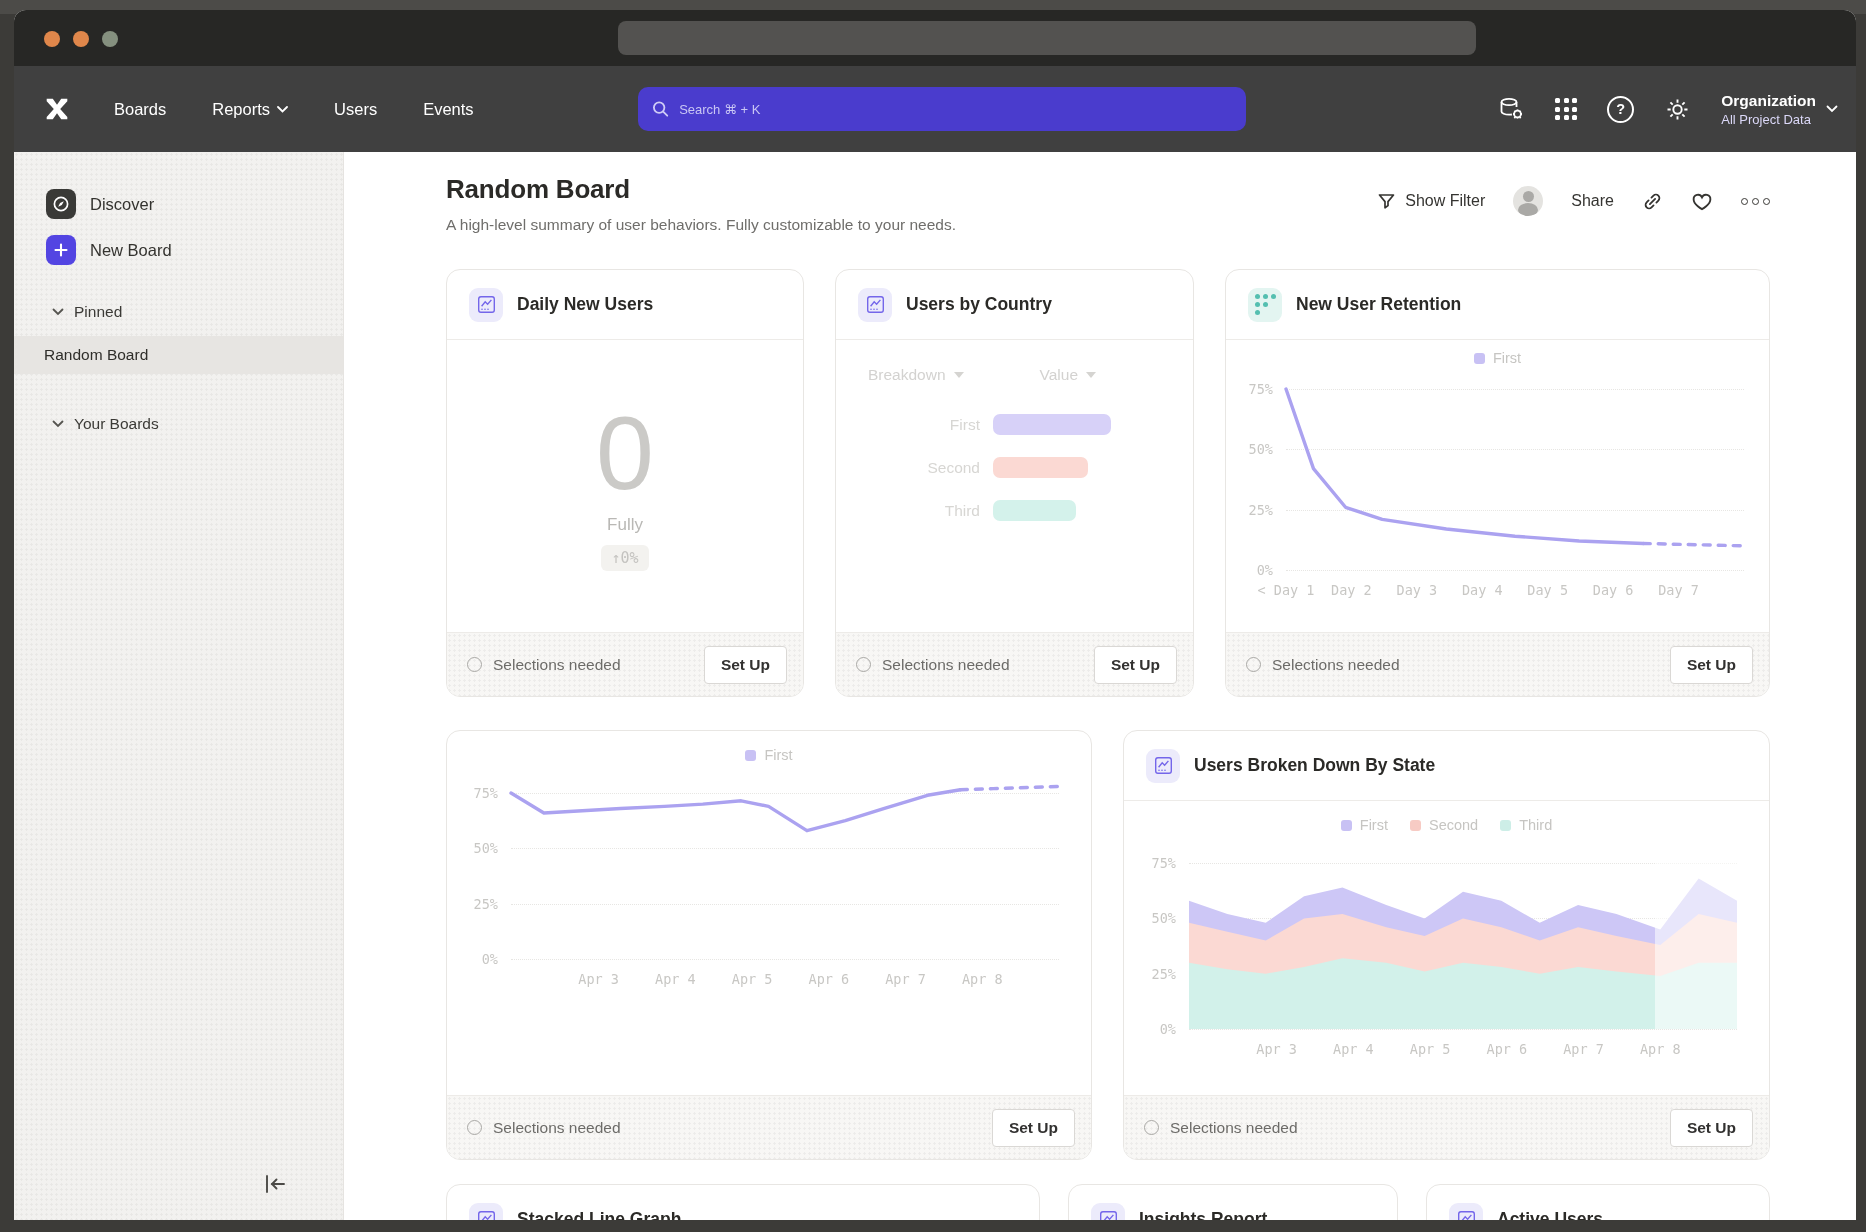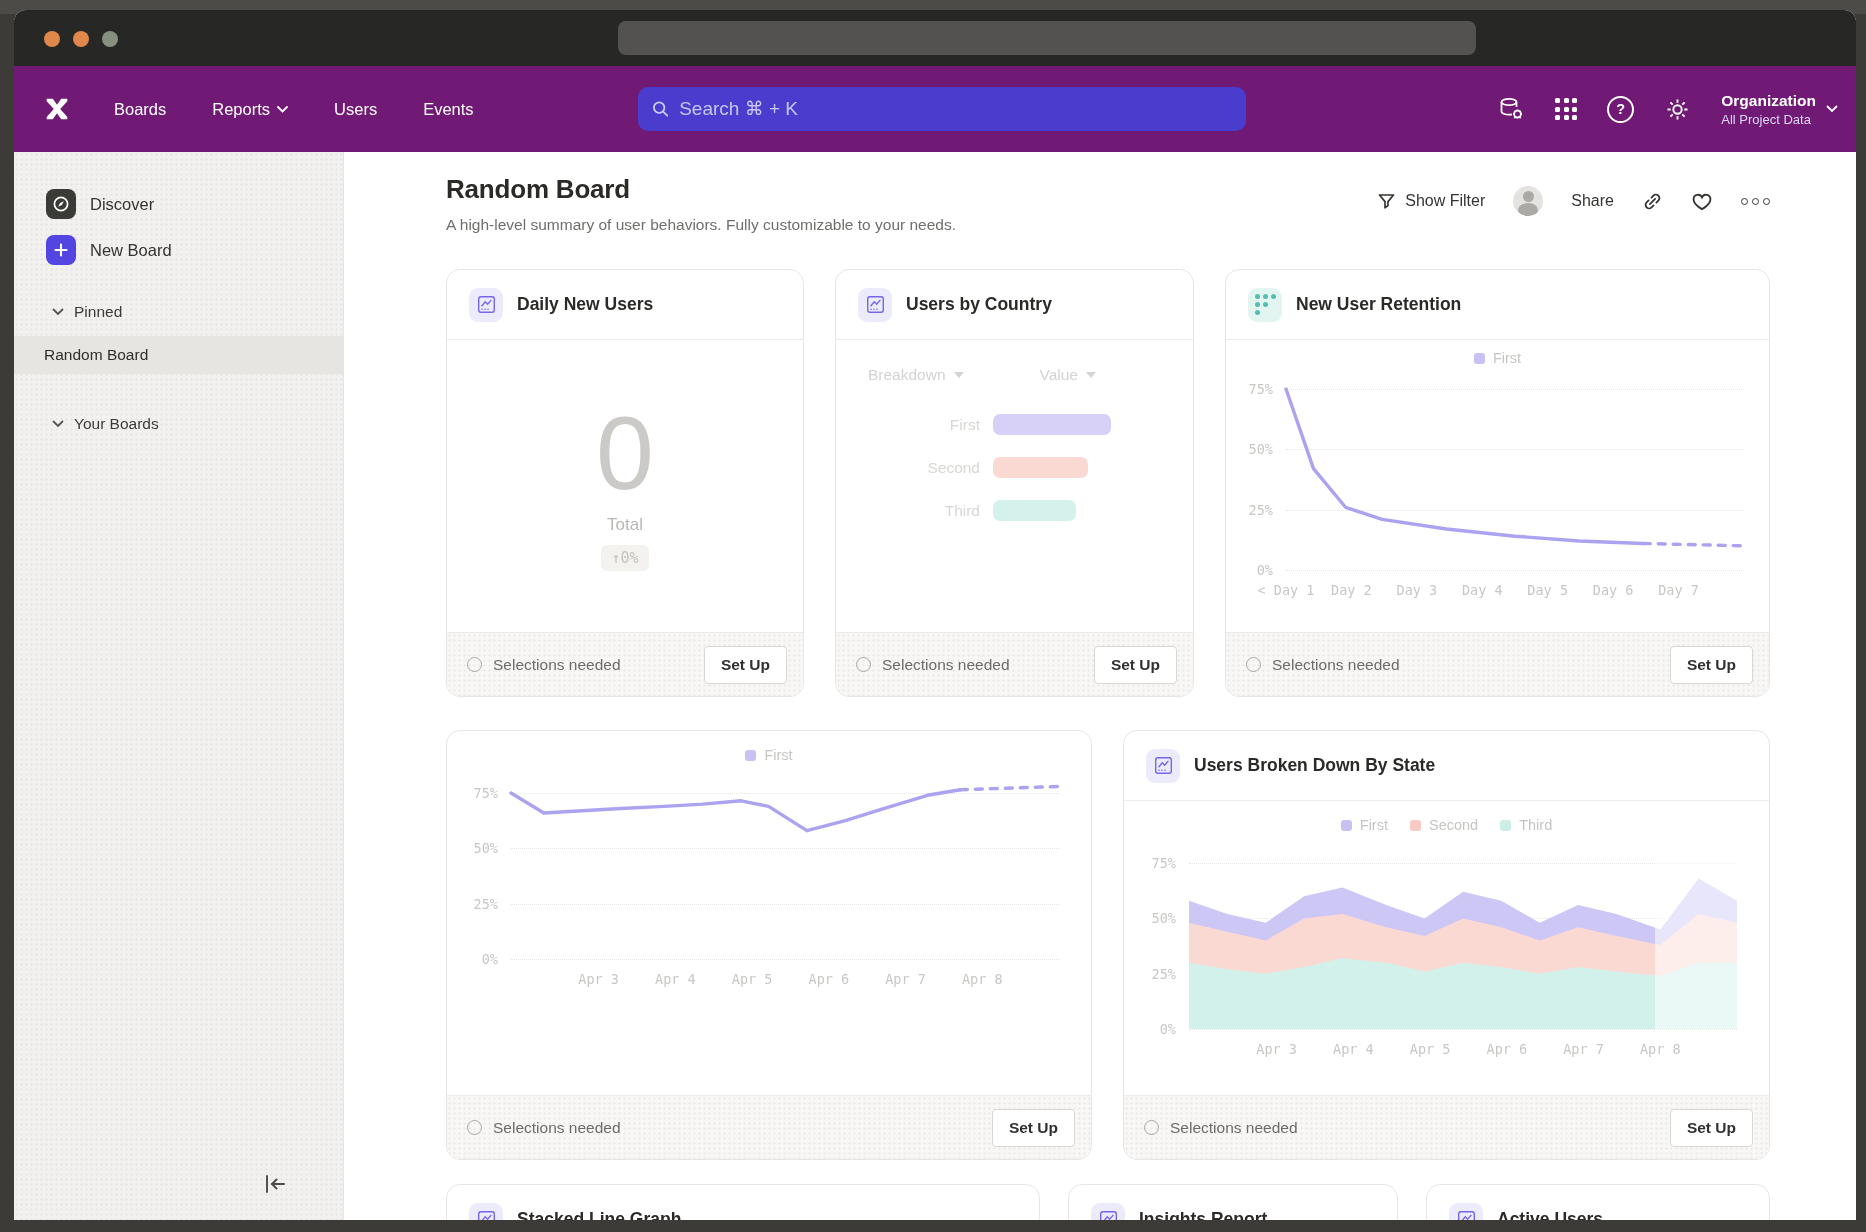--- a/index.html
+++ b/index.html
@@ -15,29 +15,29 @@
   .window { position:absolute; left:14px; top:10px; width:1842px; height:1210px;
     border-radius:12px 12px 0 0; overflow:hidden; background:#fff; }
   .titlebar { position:absolute; left:0; top:0; right:0; height:56px; background:#272725; }
   .traffic { position:absolute; top:21px; left:30px; display:flex; gap:13px; }
   .traffic div { width:16px; height:16px; border-radius:50%; }
   .t1,.t2 { background:#e0874b; } .t3 { background:#85907f; }
   .addressbar { position:absolute; left:604px; top:11px; width:858px; height:34px;
     border-radius:8px; background:#535250; }
 
   
-  .nav { position:absolute; left:0; top:56px; right:0; height:86px; background:#701a75;
+  .nav { position:absolute; left:0; top:56px; right:0; height:86px; background:#404040;
     display:flex; align-items:center; color:#fff; }
   .nav-logo { margin-left:26px; width:34px; height:34px; display:flex; align-items:center; justify-content:center; }
   .nav-items { display:flex; align-items:center; gap:46px; margin-left:40px; }
   .nav-item { font-size:16.5px; font-weight:500; color:#fff; display:flex; align-items:center; gap:7px; cursor:default; }
   .nav-search { position:absolute; left:624px; top:21px; width:608px; height:44px;
     background:#4a3ccd; border-radius:10px; display:flex; align-items:center; padding:0 14px; gap:10px; }
   .nav-search input { background:transparent; border:none; outline:none; color:#e8e7fb;
-    font-size:19px; width:100%; font-family:inherit; }
+    font-size:13px; width:100%; font-family:inherit; }
   .nav-search input::placeholder { color:#c9c6f4; }
   .nav-right { position:absolute; right:18px; top:0; height:86px; display:flex; align-items:center; gap:30px; }
   .nav-icon { display:flex; align-items:center; justify-content:center; }
   .help-circle { width:27px; height:27px; border:2.2px solid #fff; border-radius:50%;
     display:flex; align-items:center; justify-content:center; font-size:14.5px; font-weight:700; color:#fff; }
   .grid-icon { display:grid; grid-template-columns:repeat(3,5px); gap:3.5px; }
   .grid-icon i { width:5px; height:5px; background:#fff; border-radius:1.5px; }
   .org { display:flex; align-items:center; gap:10px; }
   .org-texts { text-align:left; }
   .org-name { font-size:15.5px; font-weight:700; color:#fff; }
@@ -307,21 +307,21 @@
             <circle cx="5" cy="14.3" r="0.8" fill="#7466ea" stroke="none"></circle>
             <circle cx="8" cy="14.3" r="0.8" fill="#7466ea" stroke="none"></circle>
             <circle cx="11" cy="14.3" r="0.8" fill="#7466ea" stroke="none"></circle>
           </svg>
         </div>
         <div class="card-title">Daily New Users</div>
       </div>
       <div class="card-body">
         <div class="big-stack">
           <div class="big-zero">0</div>
-          <div class="big-label">Total</div>
+          <div class="big-label">Fully</div>
           <div class="delta-badge mono">↑0%</div>
         </div>
       </div>
       <div class="card-foot">
         <div class="foot-status">
           <i></i>
           <span>Selections needed</span>
         </div>
         <button class="setup-btn">Set Up</button>
       </div>

